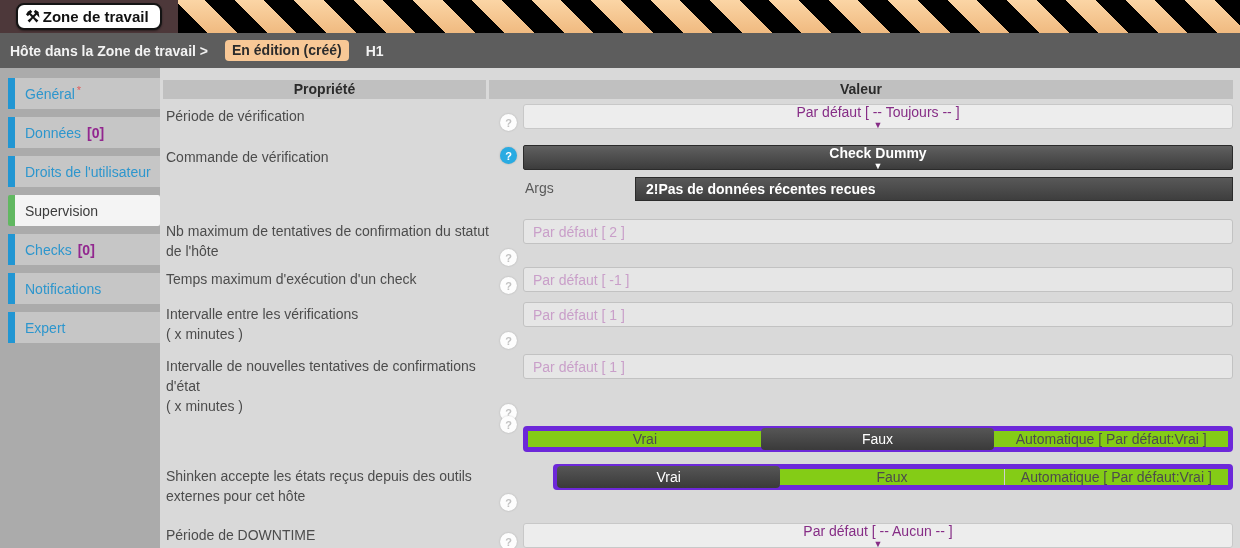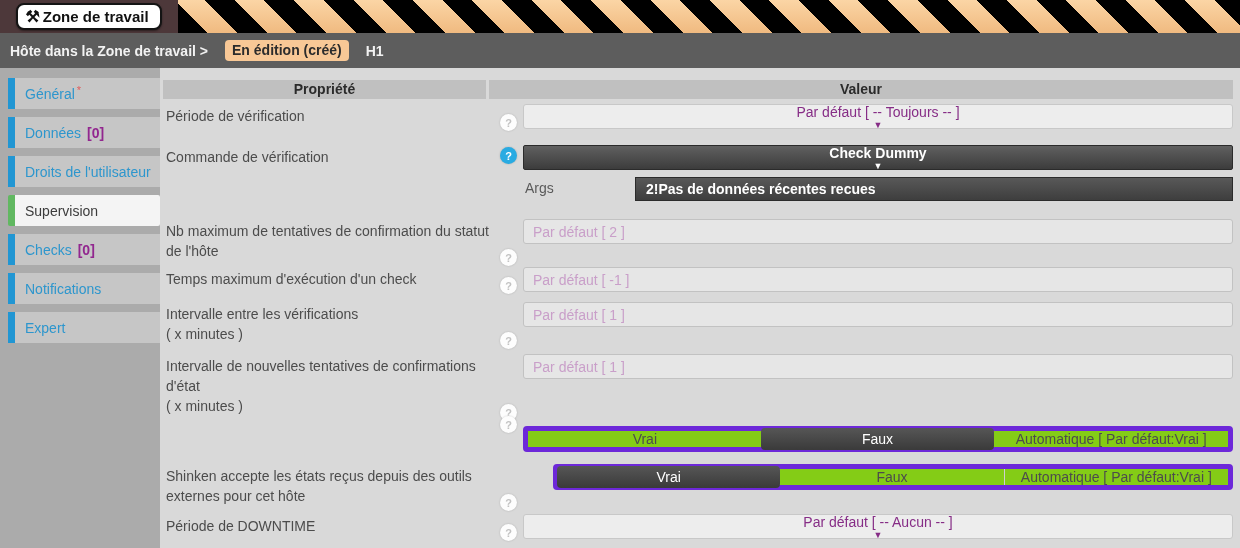--- a/index.html
+++ b/index.html
@@ -105,21 +105,21 @@
   }
   .seg:first-child { border-left:none; }
   .seg.on {
     background:linear-gradient(#565656,#3a3a3a); color:#fff;
     margin:-3px -1px; border-radius:4px; border-left:none;
     position:relative; z-index:1;
   }
   
   .r1 { margin-bottom:16px; } .r2 { margin-bottom:18px; } .r3 { margin-bottom:6px; }
   .r4 { margin-bottom:10px; } .r5 { margin-bottom:10px; } .r6 { margin-bottom:10px; }
-  .r7 { margin-bottom:12px; } .r8 { margin-bottom:8px;gap:30px; } .r9 { margin-bottom:0; }
+  .r7 { margin-bottom:12px; } .r8 { margin-bottom:17px;gap:30px; } .r9 { margin-bottom:0; }
 </style>
 </head>
 <body>
 
 <div class="topbar">
   <div class="brand">
     <button class="ws-btn">
       <span class="tool-ic">⚒</span>
       <span>Zone de travail</span>
     </button>

